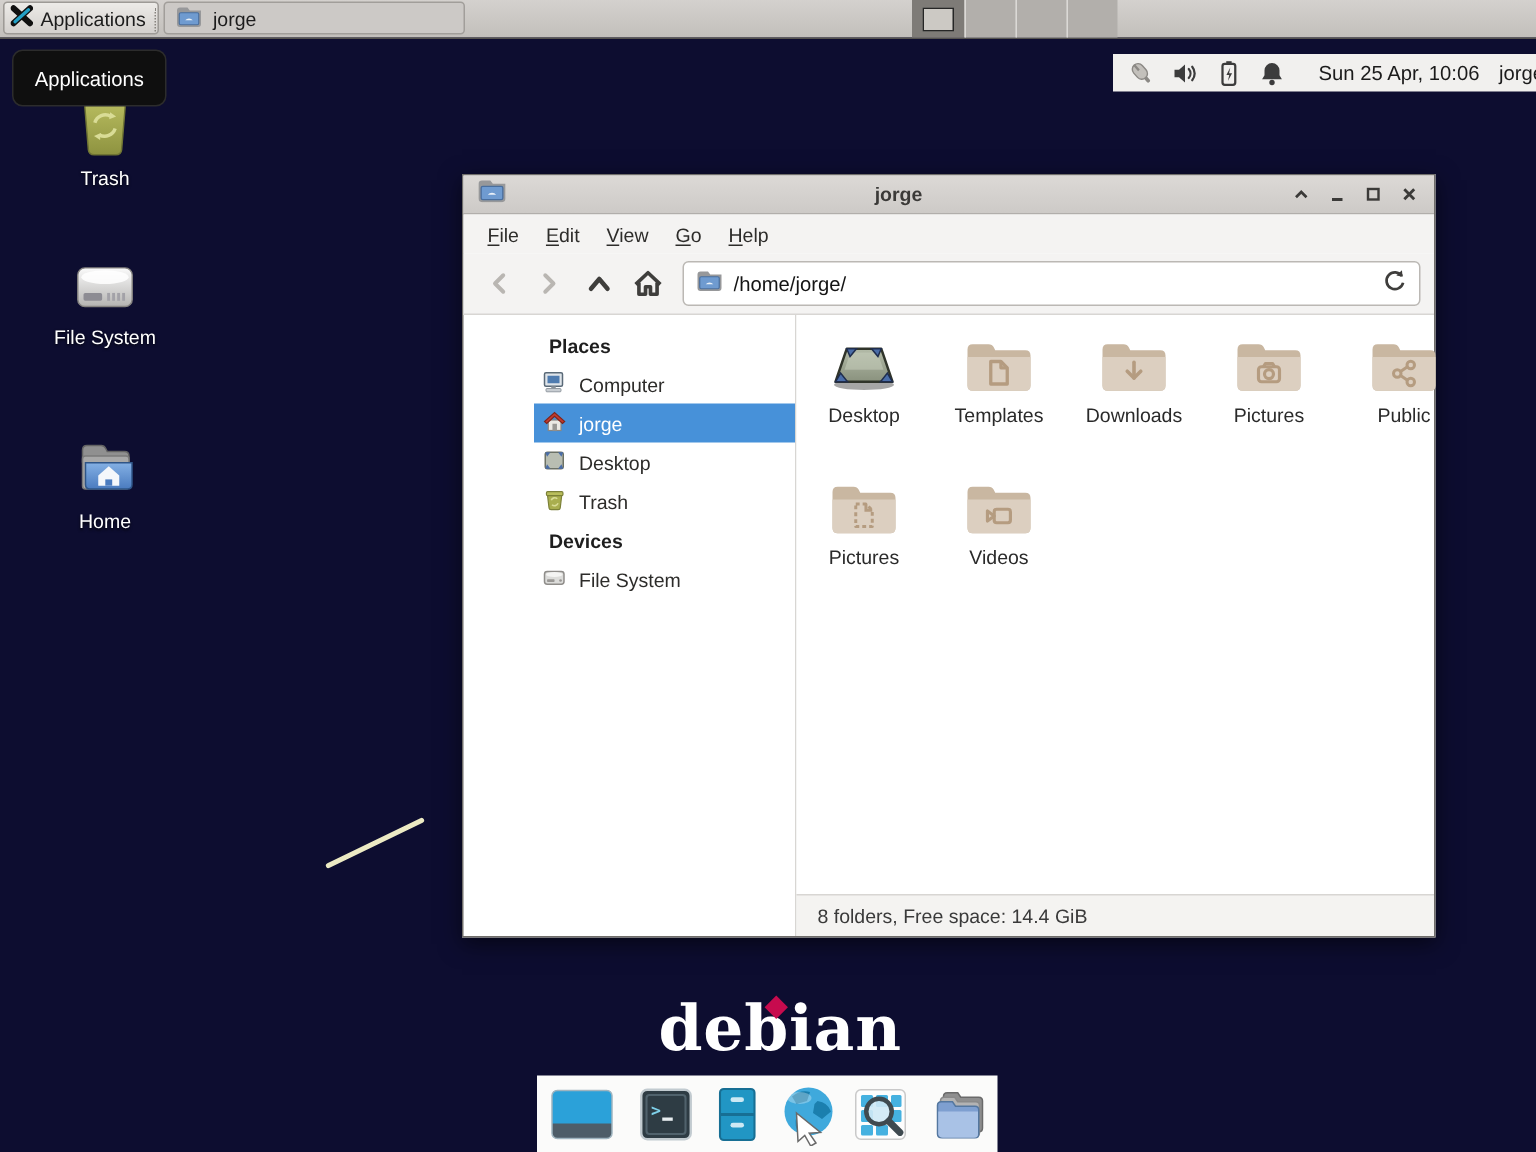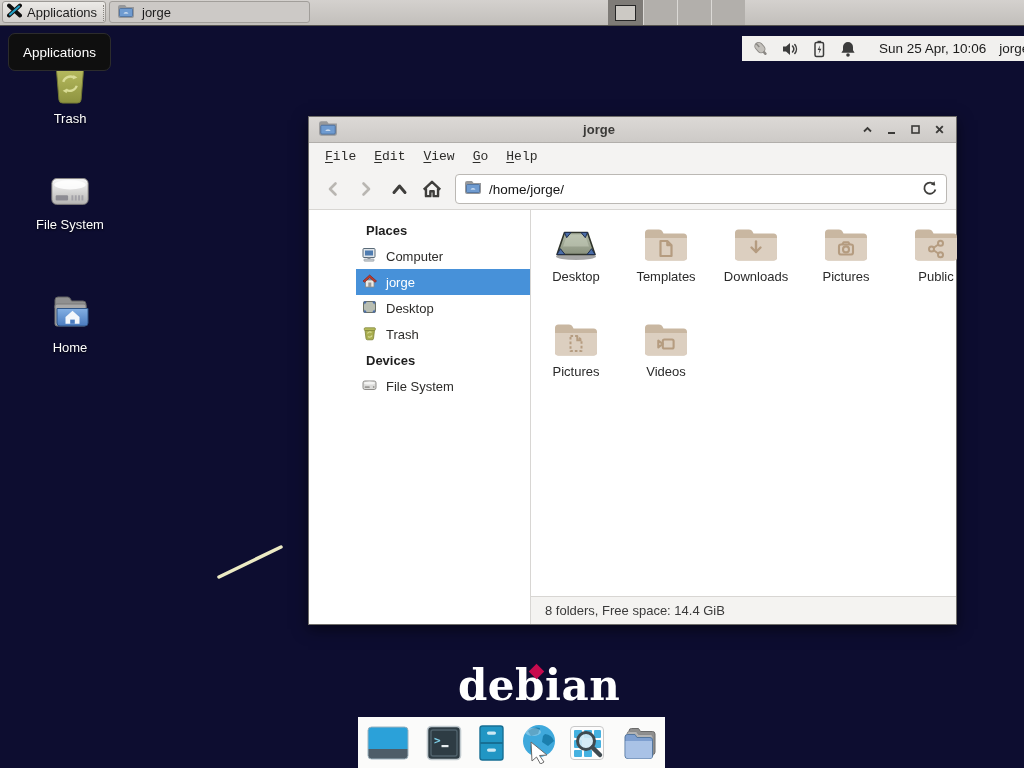--- a/index.html
+++ b/index.html
@@ -46,21 +46,21 @@
 
   
   #win { position:absolute; left:308px; top:116px; width:649px; height:509px; background:#ffffff;
          border:1px solid #6f6d6a; box-shadow:0 4px 14px rgba(0,0,0,.55); display:flex; flex-direction:column; }
   .titlebar { height:26px; background:linear-gradient(#dcd9d6,#cdcac7); border-bottom:1px solid #b1aeab;
               display:flex; align-items:center; padding:0 9px; }
   .title { flex:1; text-align:center; font-weight:bold; font-size:13px; color:#3b3a38; }
   .win-controls { display:flex; gap:9px; align-items:center; }
   .wbtn { width:15px; height:15px; display:flex; align-items:center; justify-content:center; }
   .menubar { height:26px; background:#f4f3f2; display:flex; align-items:center; padding:0 7px; }
-  .menu-item { padding:3px 9px; font-size:13px; color:#2d2c2a;font-family:Liberation Mono, monospace; }
+  .menu-item { padding:3px 9px; font-size:13px; color:#2d2c2a; }
   .toolbar { height:41px; background:#f4f3f2; border-bottom:1px solid #d8d6d3; display:flex; align-items:center;
              gap:3px; padding:0 9px; }
   .tool-btn { width:30px; height:30px; display:flex; align-items:center; justify-content:center; }
   .pathbar { flex:1; height:30px; margin-left:5px; background:#ffffff; border:1px solid #bbb8b4; border-radius:4px;
              display:flex; align-items:center; gap:7px; padding:0 8px 0 8px; }
   .pathbar input { flex:1; border:none; outline:none; font-family:"Liberation Sans",sans-serif;
                    font-size:13.5px; color:#141414; background:transparent; }
   .winbody { flex:1; display:flex; min-height:0;margin-left:47px; }
   .sidebar { width:175px; background:#ffffff; border-right:1px solid #d8d6d3; padding-top:7px;
              font-size:13px; color:#2d2c2a; }
@@ -68,21 +68,21 @@
   .side-item { display:flex; align-items:center; gap:8px; height:26px; padding-left:5px; }
   .side-item.selected { background:#4791d9; color:#ffffff; }
   .main-col { flex:1; display:flex; flex-direction:column; min-width:0; }
   .files { flex:1; display:grid; grid-template-columns:repeat(5,90px); grid-auto-rows:95px;
            padding-top:14px; align-content:start; background:#ffffff; }
   .file { display:flex; flex-direction:column; align-items:center; gap:5px; font-size:13px; color:#2a2a2a; }
   .statusbar { height:28px; background:#f4f3f1; border-top:1px solid #d8d6d3; display:flex; align-items:center;
                padding:0 14px; font-size:13px; color:#3a3a3a; }
 
   
-  .debian { position:absolute; left:458px; top:661px; }
+  .debian { position:absolute; left:439px; top:661px; }
   .debian-text { color:#ffffff; font-family:"DejaVu Serif", serif; font-weight:600; font-size:42px;
                  letter-spacing:0.5px; }
   .debian-dot { position:absolute; left:73px; top:5px; width:11px; height:11px; background:#c70b4e;
                 transform:rotate(45deg); }
 
   
   #dock { position:absolute; left:358px; top:717px; width:307px; height:51px; background:#fbfbfa;
           display:flex; align-items:center; gap:7px; padding:0 8px; }
   .dock-sep { width:1px; height:38px; background:#c8c6c3; }
   .dock-icon { display:flex; align-items:center; justify-content:center; }

